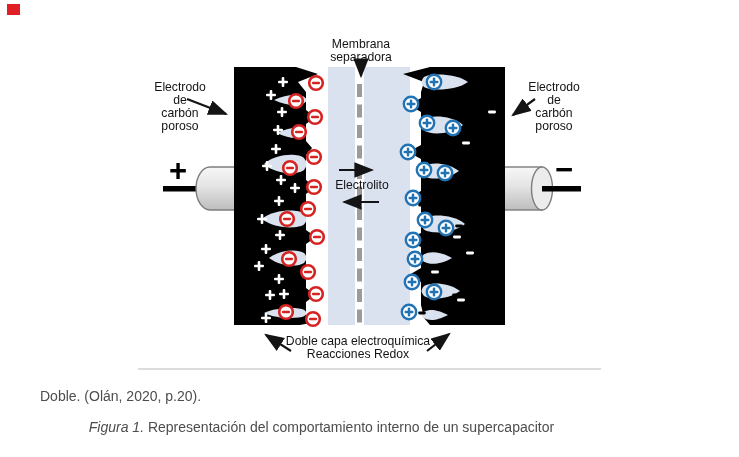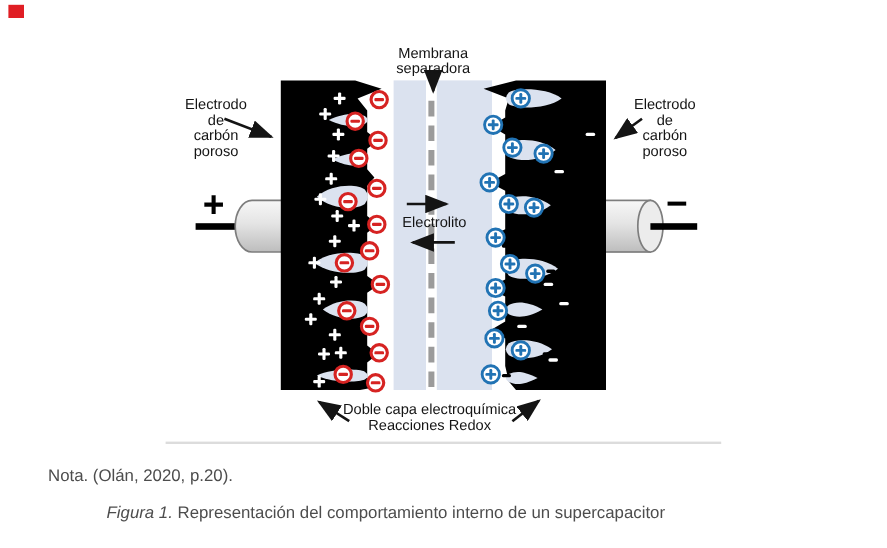--- a/index.html
+++ b/index.html
@@ -388,15 +388,15 @@
     <text class="fig-label mid" x="554" y="117">carbón</text>
     <text class="fig-label mid" x="554" y="130">poroso</text>
 
     <text class="fig-label mid" x="362" y="189">Electrolito</text>
 
     <text class="fig-label mid" x="358" y="345">Doble capa electroquímica</text>
     <text class="fig-label mid" x="358" y="358">Reacciones Redox</text>
   </svg>
 
   <div id="divider"></div>
-  <div class="note">Nota. (Olán, 2020, p.20).</div>
+  <div class="note">Doble. (Olán, 2020, p.20).</div>
   <div class="caption"><em>Figura 1.</em><span> Representación del comportamiento interno de un supercapacitor</span></div>
 </div>
 
 </body></html>

